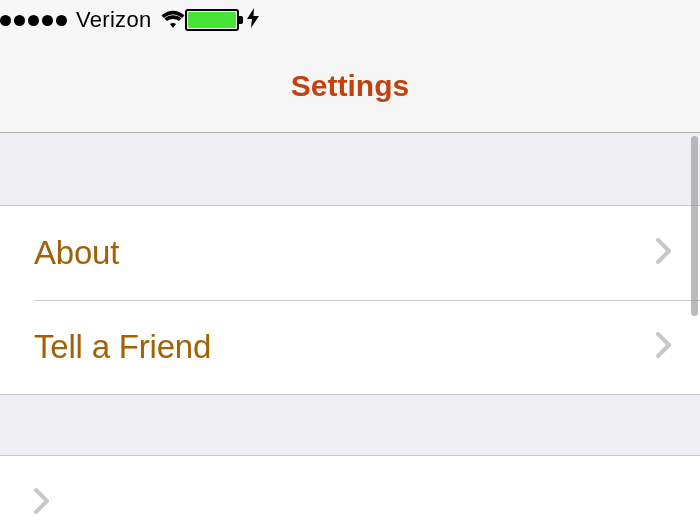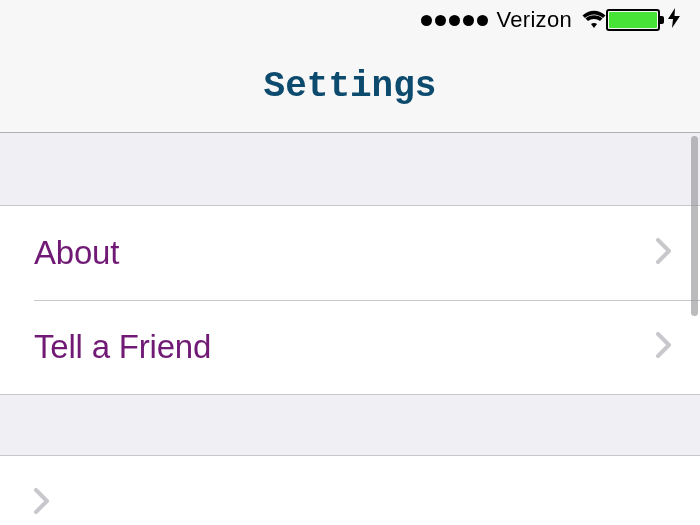--- a/index.html
+++ b/index.html
@@ -13,22 +13,22 @@
       font-family: -apple-system, "Helvetica Neue", Helvetica, Arial, sans-serif;
       background: #efeff4;
       overflow: hidden;
       position: relative;
     }
     .status-bar {
       height: 40px;
       background: #f7f7f7;
       display: flex;
       align-items: center;
-      justify-content: flex-end;
-      padding: 0 20px;
+      justify-content: flex-start;
+      padding: 0 0;
       font-size: 22px;
       letter-spacing: 0.3px;
     }
     .status-left {
       display: flex;
       align-items: center;
       gap: 6px;
     }
     .signal-dots {
       display: flex;
@@ -94,24 +94,23 @@
     }
     .nav-bar {
       height: 93px;
       background: #f7f7f7;
       display: flex;
       align-items: center;
       justify-content: center;
       border-bottom: 1px solid #b2b2b2;
     }
     .nav-title {
-      font-size: 36px;
+      font-size: 30px;
       font-weight: 700;
-      color: #0c4a6e;
-      font-family: Liberation Mono, monospace;
+      color: #c2410c;
     }
     .content {
       background: #efeff4;
     }
     .section-gap {
       height: 72px;
     }
     .section-gap-medium {
       height: 60px;
     }
@@ -134,21 +133,21 @@
       position: absolute;
       left: 34px;
       right: 0;
       top: 0;
       height: 1px;
       background: #c8c7cc;
     }
     .list-item-label {
       font-size: 33px;
       font-weight: 400;
-      color: #701a75;
+      color: #a16207;
       letter-spacing: -0.2px;
       text-align: center;
     }
     .chevron {
       color: #c7c7cc;
     }
     .scrollbar-track {
       position: absolute;
       right: 2px;
       top: 136px;

